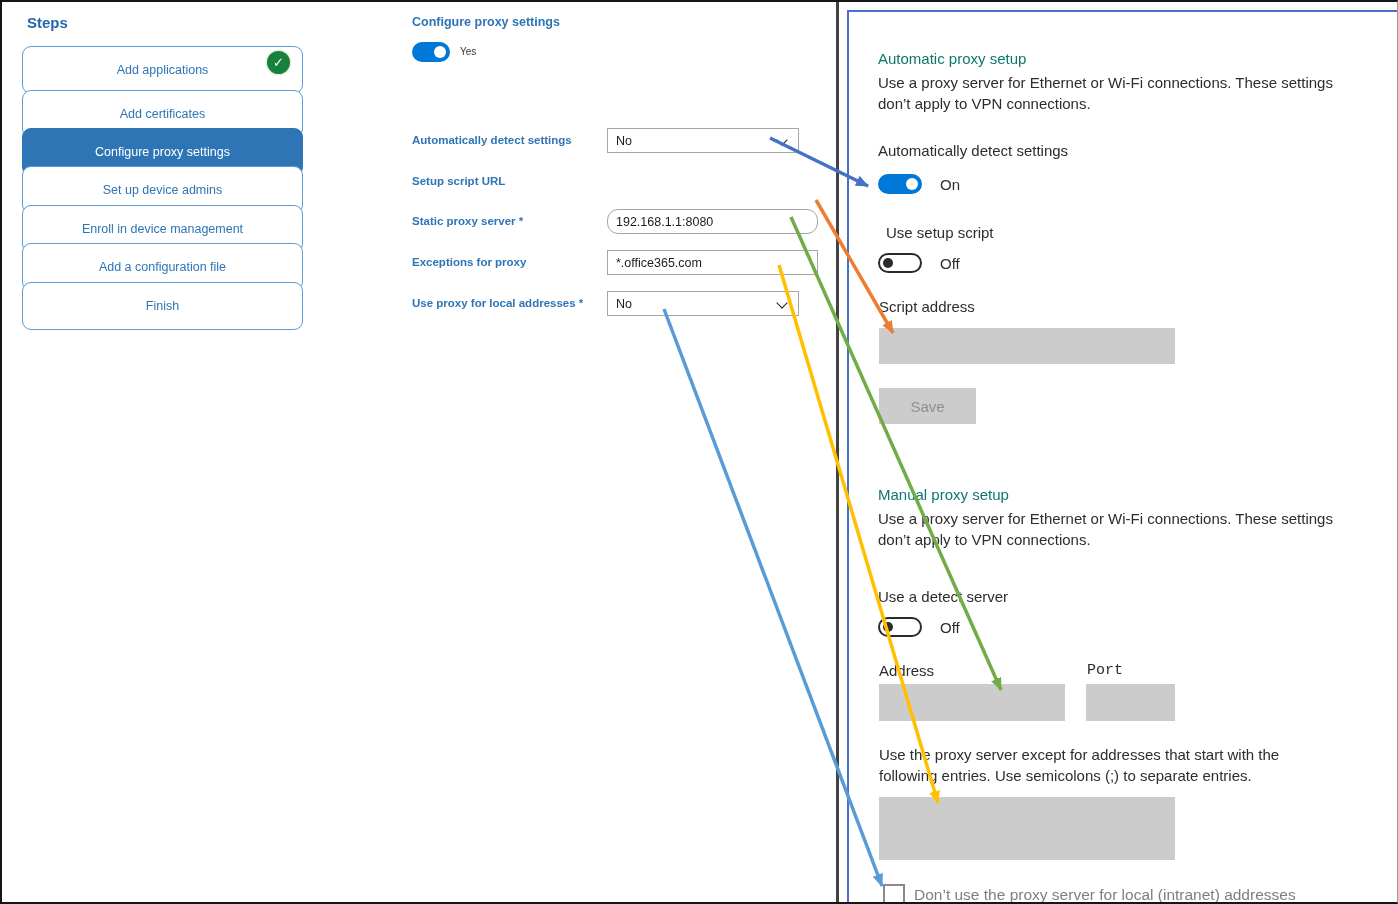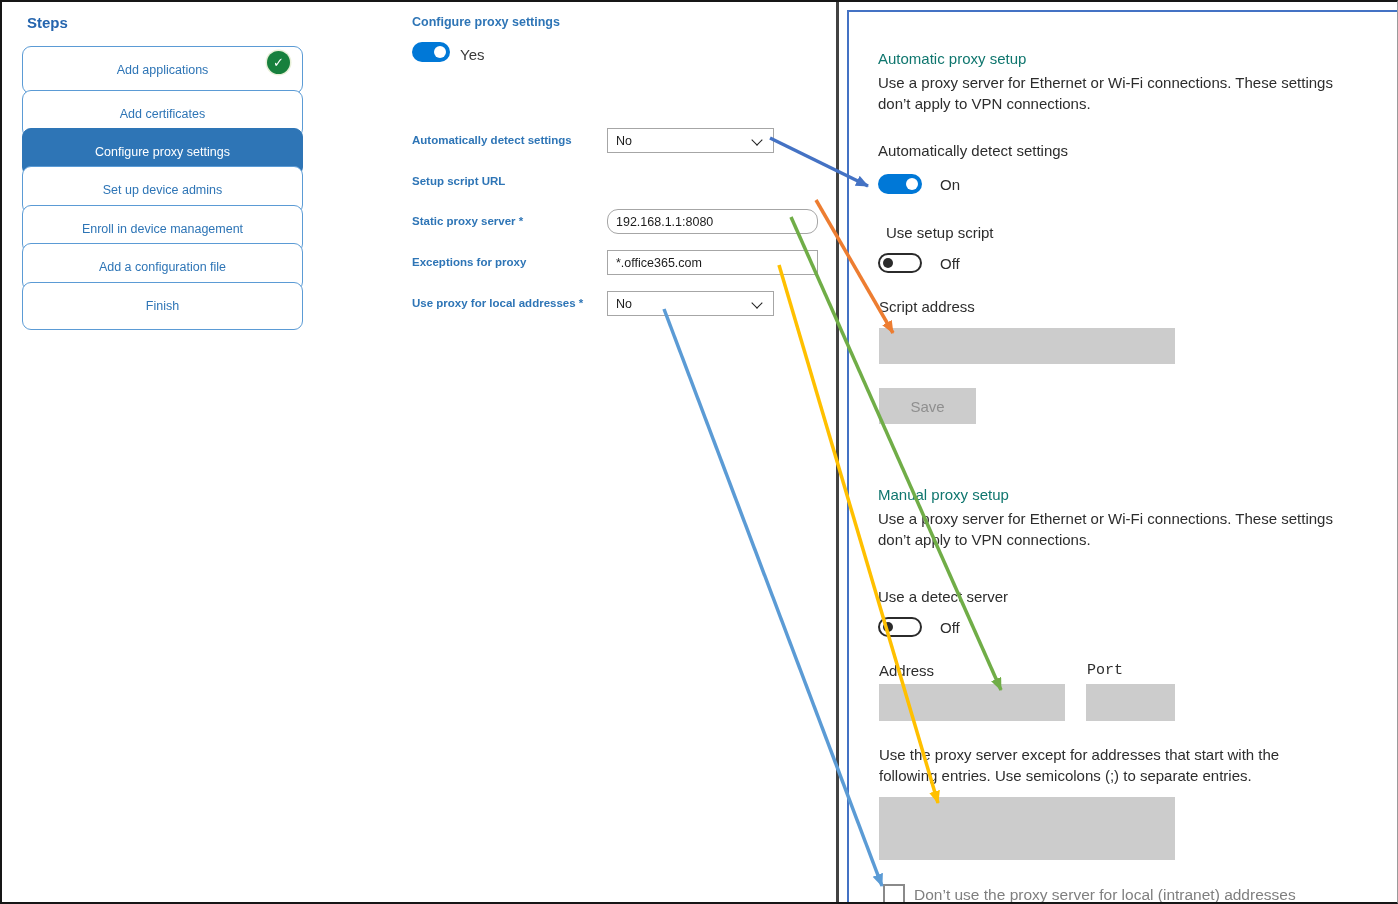--- a/index.html
+++ b/index.html
@@ -22,25 +22,25 @@
     background:#17803d; color:#fff; font-size:13px; font-weight:bold;
     display:flex; align-items:center; justify-content:center; box-shadow:0 0 0 1.5px #e8f0d8;
   }
   
   .form-title { position:absolute; left:410px; top:13px; font-size:12.5px; font-weight:bold; color:#2e75b6; }
   .toggle-sm {
     position:absolute; left:410px; top:40px; width:38px; height:20px; border-radius:10px;
     background:#0078d7; cursor:pointer;
   }
   .toggle-sm .knob { position:absolute; right:4px; top:4px; width:12px; height:12px; border-radius:50%; background:#fff; }
-  .toggle-sm-label { position:absolute; left:458px; top:44px; font-size:15px; color:#3a3a3a; }
+  .toggle-sm-label { position:absolute; left:458px; top:44px; font-size:10px; color:#3a3a3a; }
   .field-label { position:absolute; left:410px; width:195px; font-size:11.5px; font-weight:bold; color:#2e75b6; }
   .control { position:absolute; left:605px; height:25px; background:#fff; border:1px solid #a6a6a6;
     font-size:12.5px; color:#1c1c1c; display:flex; align-items:center; padding-left:8px; }
-  .control.select { width:167px; cursor:pointer; }
+  .control.select { width:192px; cursor:pointer; }
   .control.textbox { width:211px; }
   .control.textbox input {
     width:100%; height:100%; border:none; outline:none; font-size:12.5px; color:#1c1c1c;
     font-family:"Liberation Sans","DejaVu Sans",sans-serif; background:transparent;
   }
   .control.focused { border:1.5px solid #8ab6de; }
   .chev { position:absolute; right:12px; top:7px; width:8px; height:8px;
     border:solid #222; border-width:0 1.8px 1.8px 0; transform:rotate(45deg); }
   
   .divider { position:absolute; left:834px; top:0; width:3px; height:904px; background:#424242; }

